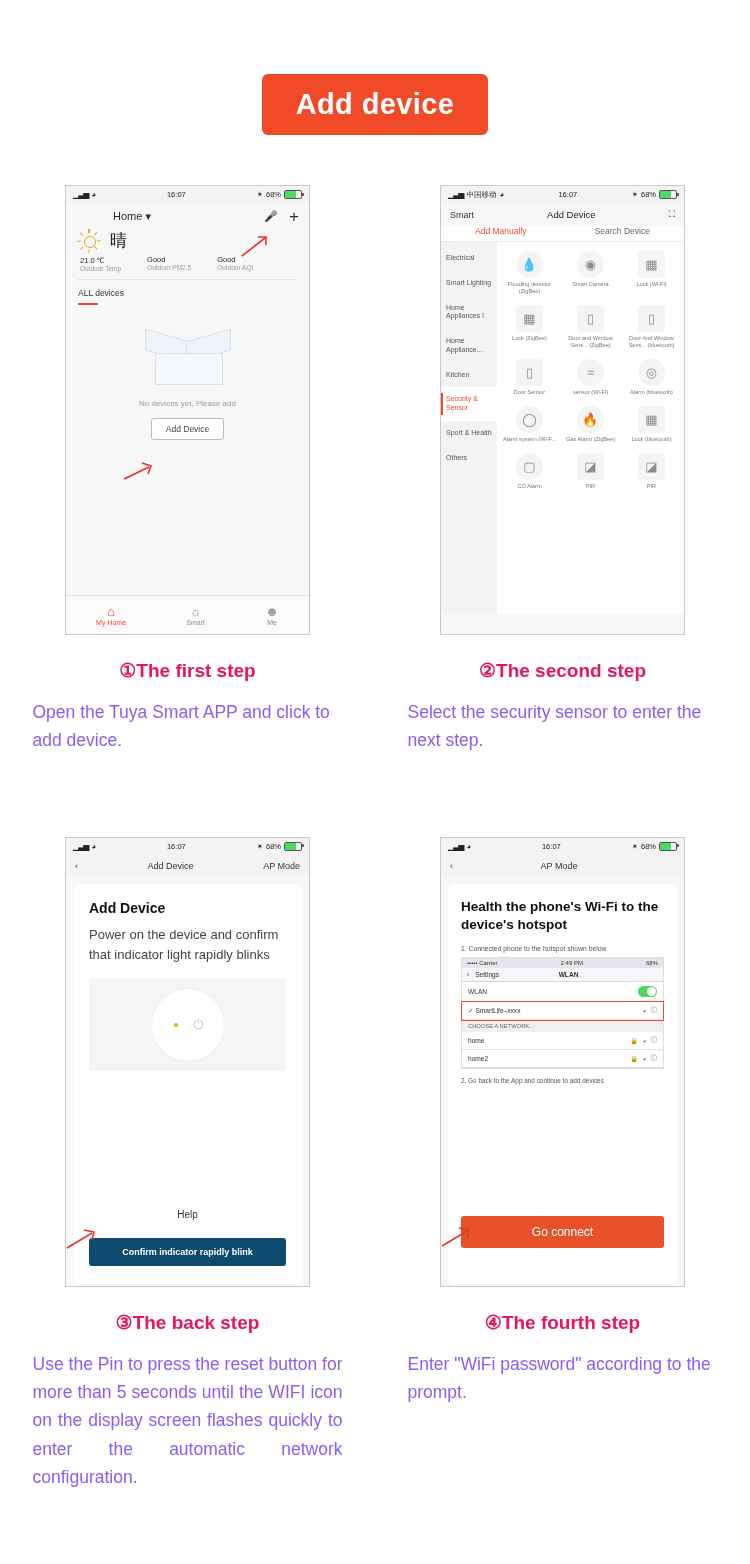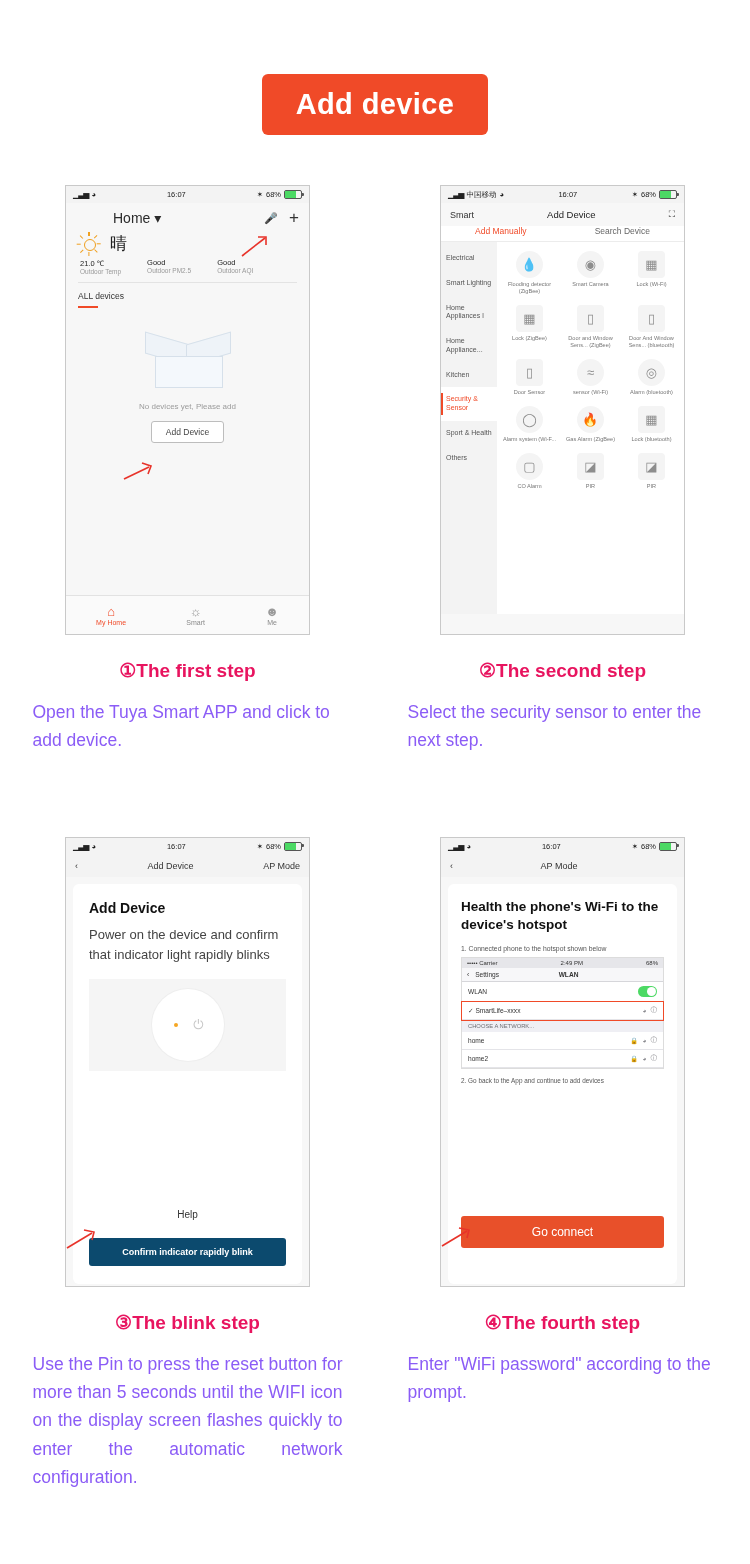--- a/index.html
+++ b/index.html
@@ -85,21 +85,21 @@
   }
   .batt i {
     display: block; height: 100%; background: #4cd964; width: 68%;
   }
 
   
   .p1-head {
     display: flex; align-items: center; justify-content: space-between;
     padding: 7px 10px 2px 10px;
   }
-  .p1-home { font-size: 14px; color: #2b2b2b; padding-left: 37px; }
+  .p1-home { font-size: 11px; color: #2b2b2b; padding-left: 37px; }
   .p1-icons { display: flex; align-items: center; gap: 11px; color: #333; }
   .plus { font-size: 17px; line-height: 12px; font-weight: 300;}
   .mic { font-size: 11px; }
 
   .weather {
     padding: 4px 12px 0 12px;
     display: flex; align-items: center; gap: 10px;
   }
   .sun {
     width: 22px; height: 22px; position: relative;
@@ -592,21 +592,21 @@
         <svg viewBox="0 0 34 26">
             <g stroke="#e8332a" stroke-width="1.6" fill="none">
           <path d="M3 22 L28 7"></path>
               <path d="M20 4 L30 6 L28 14"></path>
             </g>
           </svg>
       </div>
     </div>
 
     <div class="step-label">
-      <span class="num">③</span><span>The blink step</span>
+      <span class="num">③</span><span>The back step</span>
     </div>
     <div class="step-desc">Use the Pin to press the reset button for more than 5 seconds until the WIFI icon on the display screen flashes quickly to enter the automatic network configuration.</div>
   </div>
 
   <div class="step-cell" style="margin-top:82px;">
     <div class="phone">
       <div class="status-bar">
         <div class="sb-left">
           <span class="bars">▁▃▅</span>
           <span>◕</span>

